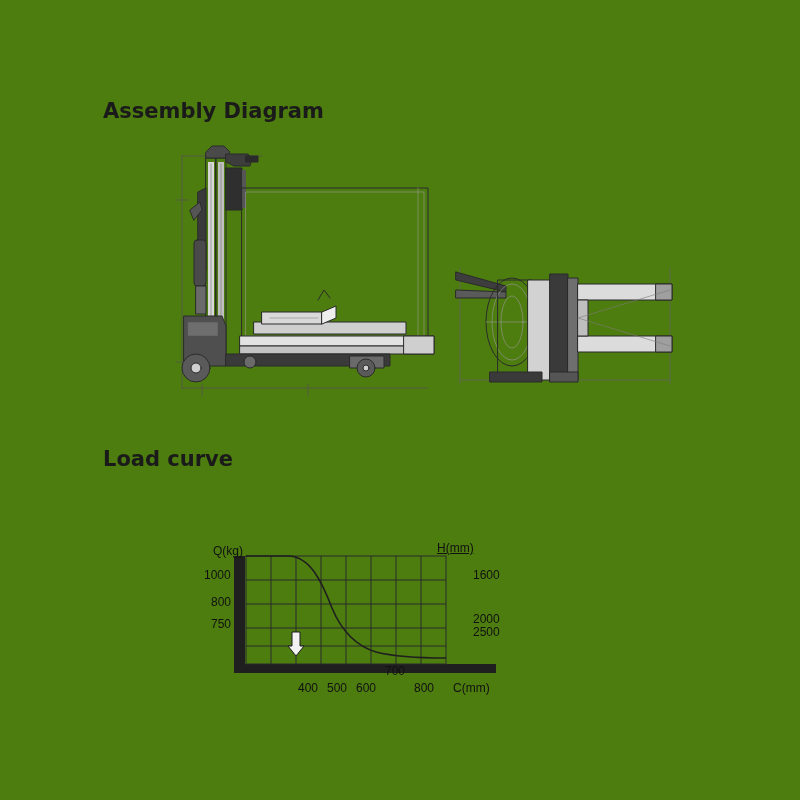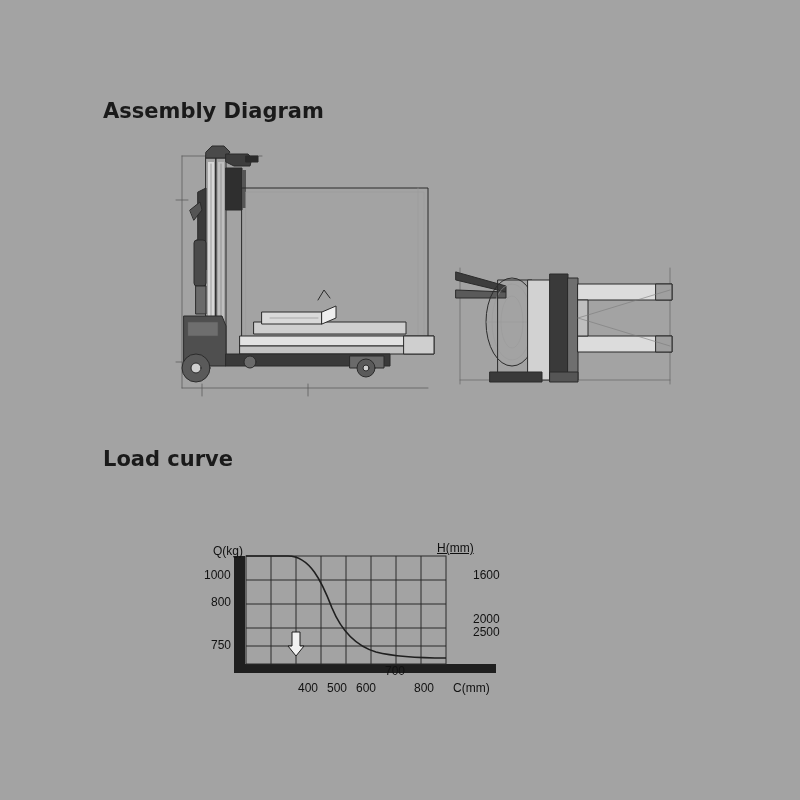--- a/index.html
+++ b/index.html
@@ -8,21 +8,21 @@
     width: 800px;
     height: 800px;
     background: #ffffff;
     font-family: "Liberation Sans", sans-serif;
   }
   #page {
     position: relative;
     width: 800px;
     height: 800px;
     overflow: hidden;
-    background: #a3a3a3;
+    background: #4d7c0f;
   }
   .section-title {
     position: absolute;
     font-family: "DejaVu Sans", sans-serif;
     font-weight: bold;
     font-size: 21px;
     color: #1a1a1a;
     letter-spacing: 0px;
     white-space: nowrap;
   }
@@ -178,21 +178,21 @@
       </g>
     </svg>
   </div>
 
   <div class="chart-label" style="left:213px; top:544px;">Q(kg)</div>
   <div class="chart-label" style="left:437px; top:541px;text-decoration:underline;">H(mm)</div>
   <div class="chart-label" style="left:453px; top:681px;">C(mm)</div>
 
   <div class="chart-label" style="left:204px; top:568px;">1000</div>
   <div class="chart-label" style="left:211px; top:595px;">800</div>
-  <div class="chart-label" style="left:211px; top:638px;">750</div>
+  <div class="chart-label" style="left:211px; top:617px;">750</div>
 
   <div class="chart-label" style="left:473px; top:568px;text-align:center;">1600</div>
   <div class="chart-label" style="left:473px; top:612px;">2000</div>
   <div class="chart-label" style="left:473px; top:617px;margin-top:8px;">2500</div>
 
   <div class="chart-label" style="left:298px; top:681px;">400</div>
   <div class="chart-label" style="left:327px; top:681px;">500</div>
   <div class="chart-label" style="left:356px; top:681px;">600</div>
   <div class="chart-label" style="left:385px; top:664px;text-align:center;">700</div>
   <div class="chart-label" style="left:414px; top:681px;">800</div>

